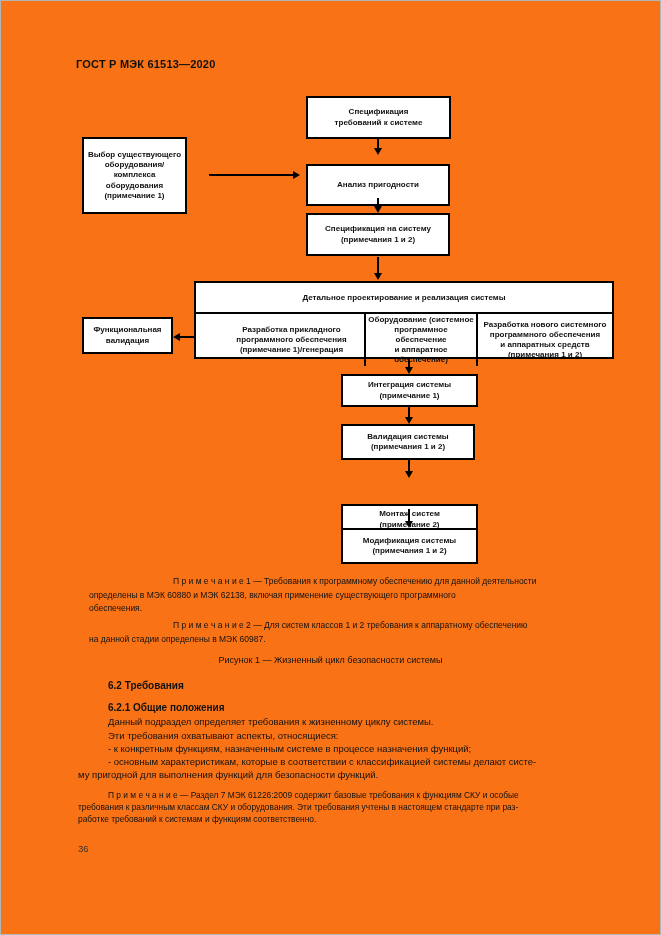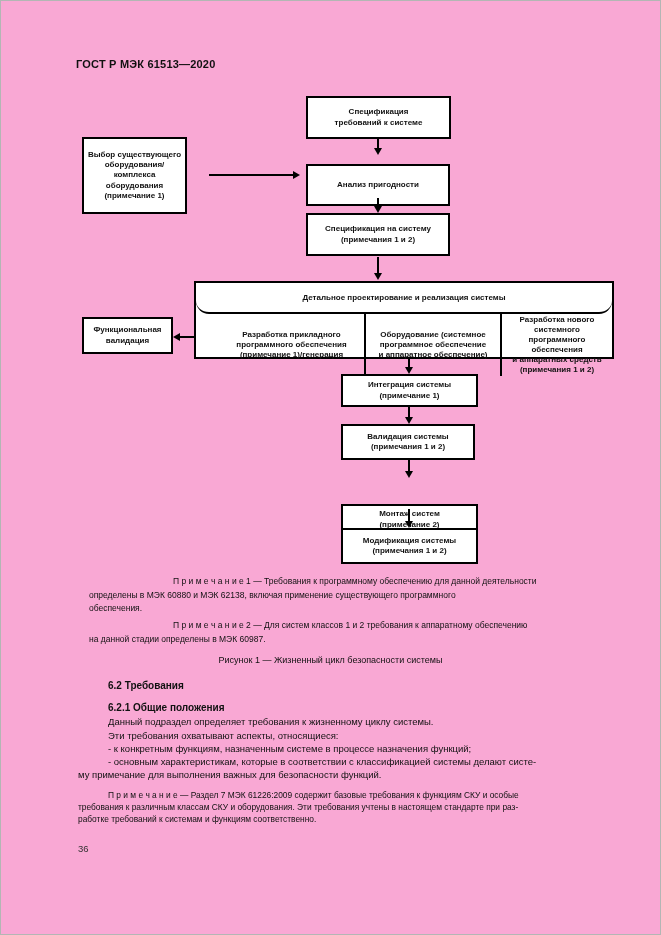--- a/index.html
+++ b/index.html
@@ -1,32 +1,32 @@
 <!DOCTYPE html>
 <html><head>
 <meta charset="utf-8">
 <style>
   html,body { margin:0; padding:0; background:#e8e8e6; }
   .page {
     position:relative; width:661px; height:935px; margin:0 auto;
-    background:#f9a8d4; box-sizing:border-box; border:1px solid #b3b6b4;
+    background:#f97316; box-sizing:border-box; border:1px solid #b3b6b4;
     font-family:"Liberation Sans", sans-serif; color:#111;
     overflow:hidden;
   }
   .doc-header { position:absolute; left:75px; top:57px; font-size:11px; font-weight:bold; letter-spacing:.2px; }
 
   
   .fc-box {
     position:absolute; box-sizing:border-box; border:2px solid #000;
     display:flex; align-items:center; justify-content:center;
     text-align:center; font-size:8px; font-weight:bold; line-height:1.3;
     white-space:pre-line; background:#fff; padding:1px 2px;
   }
   .fc-big { position:absolute; box-sizing:border-box; border:2px solid #000; background:#fff; display:flex; flex-direction:column; }
-  .fc-big-header { box-sizing:border-box; border-bottom:2px solid #000; flex:0 0 31px; display:flex; align-items:center; justify-content:center; font-size:8px; font-weight:bold; text-align:center;border-radius:13px; }
+  .fc-big-header { box-sizing:border-box; border-bottom:2px solid #000; flex:0 0 31px; display:flex; align-items:center; justify-content:center; font-size:8px; font-weight:bold; text-align:center; }
   .fc-big-row { flex:1; display:flex;padding-left:23px; }
   .fc-cell { box-sizing:border-box; display:flex; align-items:center; justify-content:center; text-align:center; font-size:8px; font-weight:bold; line-height:1.25; white-space:pre-line; padding:1px 2px; }
   .fc-cell + .fc-cell { border-left:2px solid #000; }
 
   .ln { position:absolute; background:#000; }
   .ah { position:absolute; width:0; height:0; }
   .ah-down  { border-left:4px solid transparent; border-right:4px solid transparent; border-top:7px solid #000; }
   .ah-right { border-top:4px solid transparent; border-bottom:4px solid transparent; border-left:7px solid #000; }
   .ah-left  { border-top:4px solid transparent; border-bottom:4px solid transparent; border-right:7px solid #000; }
 
@@ -60,21 +60,21 @@
 
   <div class="fc-box" style="left:305px; top:212px; width:144px; height:43px;">Спецификация на систему
 (примечания 1 и 2)</div>
 
   <div class="fc-big" style="left:193px; top:280px; width:420px; height:78px;">
     <div class="fc-big-header">Детальное проектирование и реализация системы</div>
     <div class="fc-big-row">
       <div class="fc-cell" style="width:145px;">Разработка прикладного
 программного обеспечения
 (примечание 1)/генерация</div>
-      <div class="fc-cell" style="width:136px;">Оборудование (системное
+      <div class="fc-cell" style="width:112px;">Оборудование (системное
 программное обеспечение
 и аппаратное обеспечение)</div>
       <div class="fc-cell" style="flex:1;">Разработка нового системного
 программного обеспечения
 и аппаратных средств
 (примечания 1 и 2)</div>
     </div>
   </div>
 
   <div class="fc-box" style="left:81px; top:316px; width:91px; height:37px;">Функциональная
@@ -131,21 +131,21 @@
 
   <div class="fig-caption">Рисунок 1 — Жизненный цикл безопасности системы</div>
 
   <div class="tline h" style="left:107px; top:679px;">6.2 Требования</div>
   <div class="tline h" style="left:107px; top:701px;">6.2.1 Общие положения</div>
 
   <div class="tline" style="left:107px; top:715px;">Данный подраздел определяет требования к жизненному циклу системы.</div>
   <div class="tline" style="left:107px; top:729px;">Эти требования охватывают аспекты, относящиеся:</div>
   <div class="tline" style="left:107px; top:742px;">- к конкретным функциям, назначенным системе в процессе назначения функций;</div>
   <div class="tline" style="left:107px; top:755px;">- основным характеристикам, которые в соответствии с классификацией системы делают систе-</div>
-  <div class="tline" style="left:77px;  top:768px;">му примечание для выполнения важных для безопасности функций.</div>
+  <div class="tline" style="left:77px;  top:768px;">му пригодной для выполнения функций для безопасности функций.</div>
 
   <div class="tline small" style="left:107px; top:789px;">П р и м е ч а н и е  — Раздел 7 МЭК 61226:2009 содержит базовые требования к функциям СКУ и особые</div>
   <div class="tline small" style="left:77px;  top:801px;">требования к различным классам СКУ и оборудования. Эти требования учтены в настоящем стандарте при раз-</div>
   <div class="tline small" style="left:77px;  top:813px;">работке требований к системам и функциям соответственно.</div>
 
   <div class="page-number">36</div>
 
 </div>
 
 </body></html>

